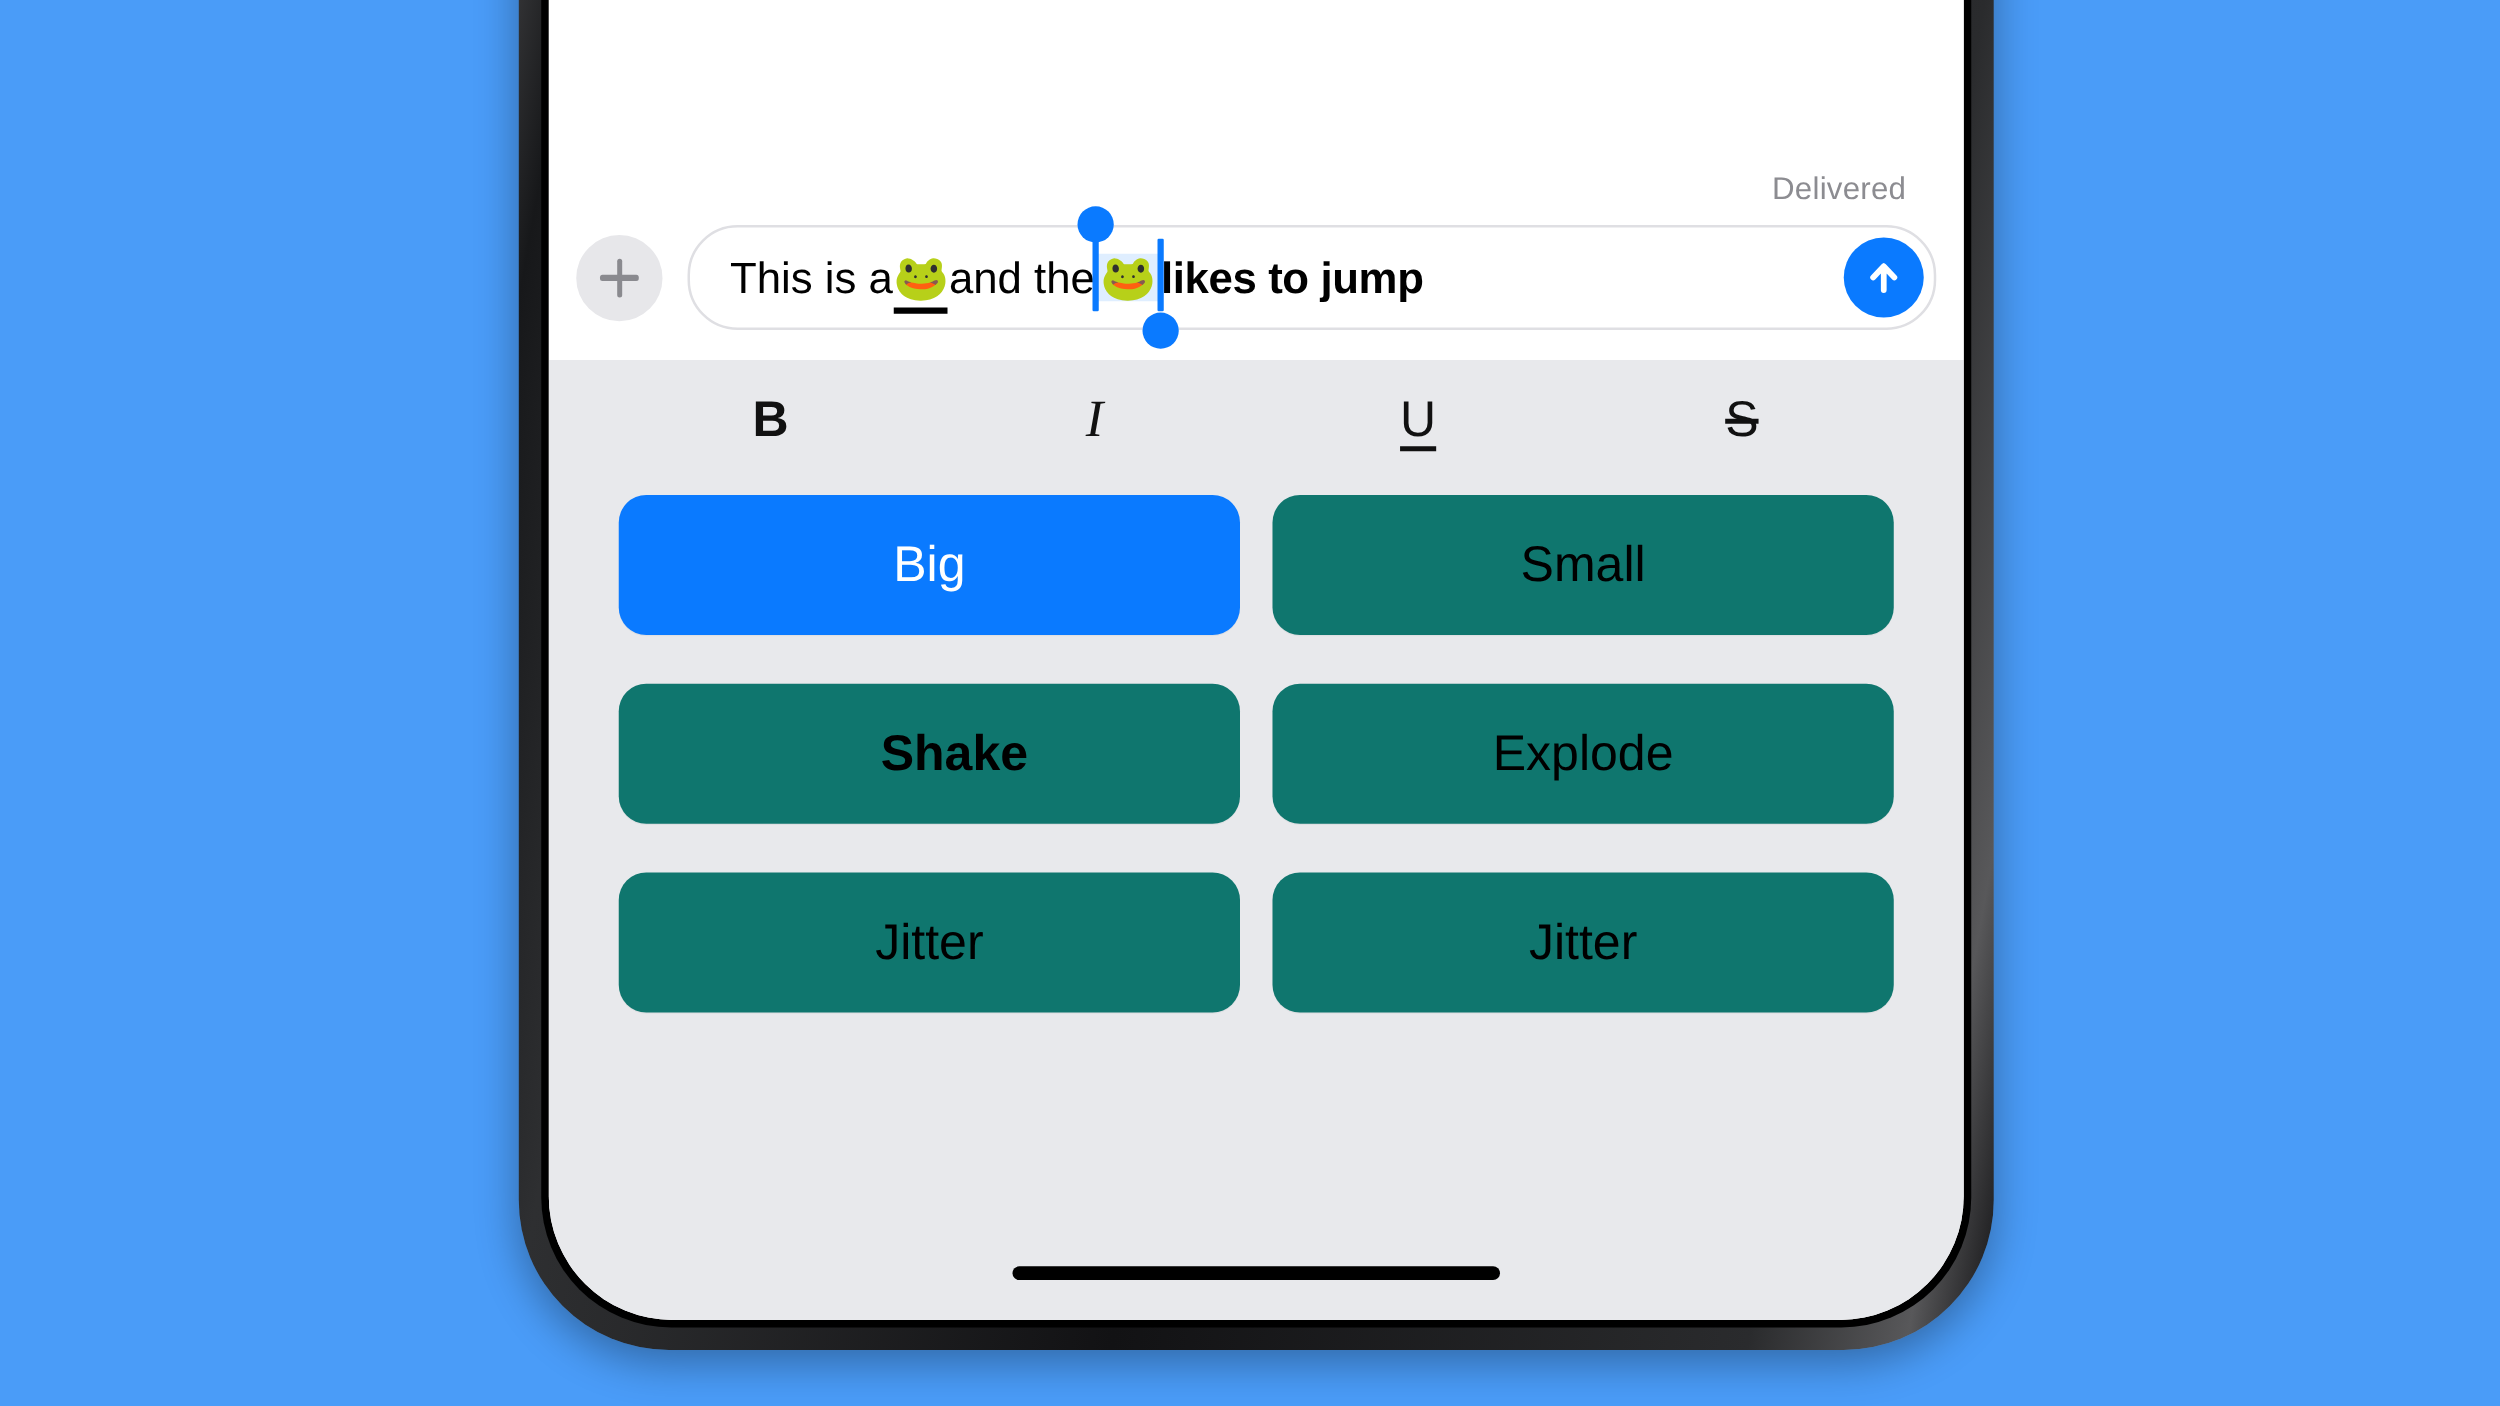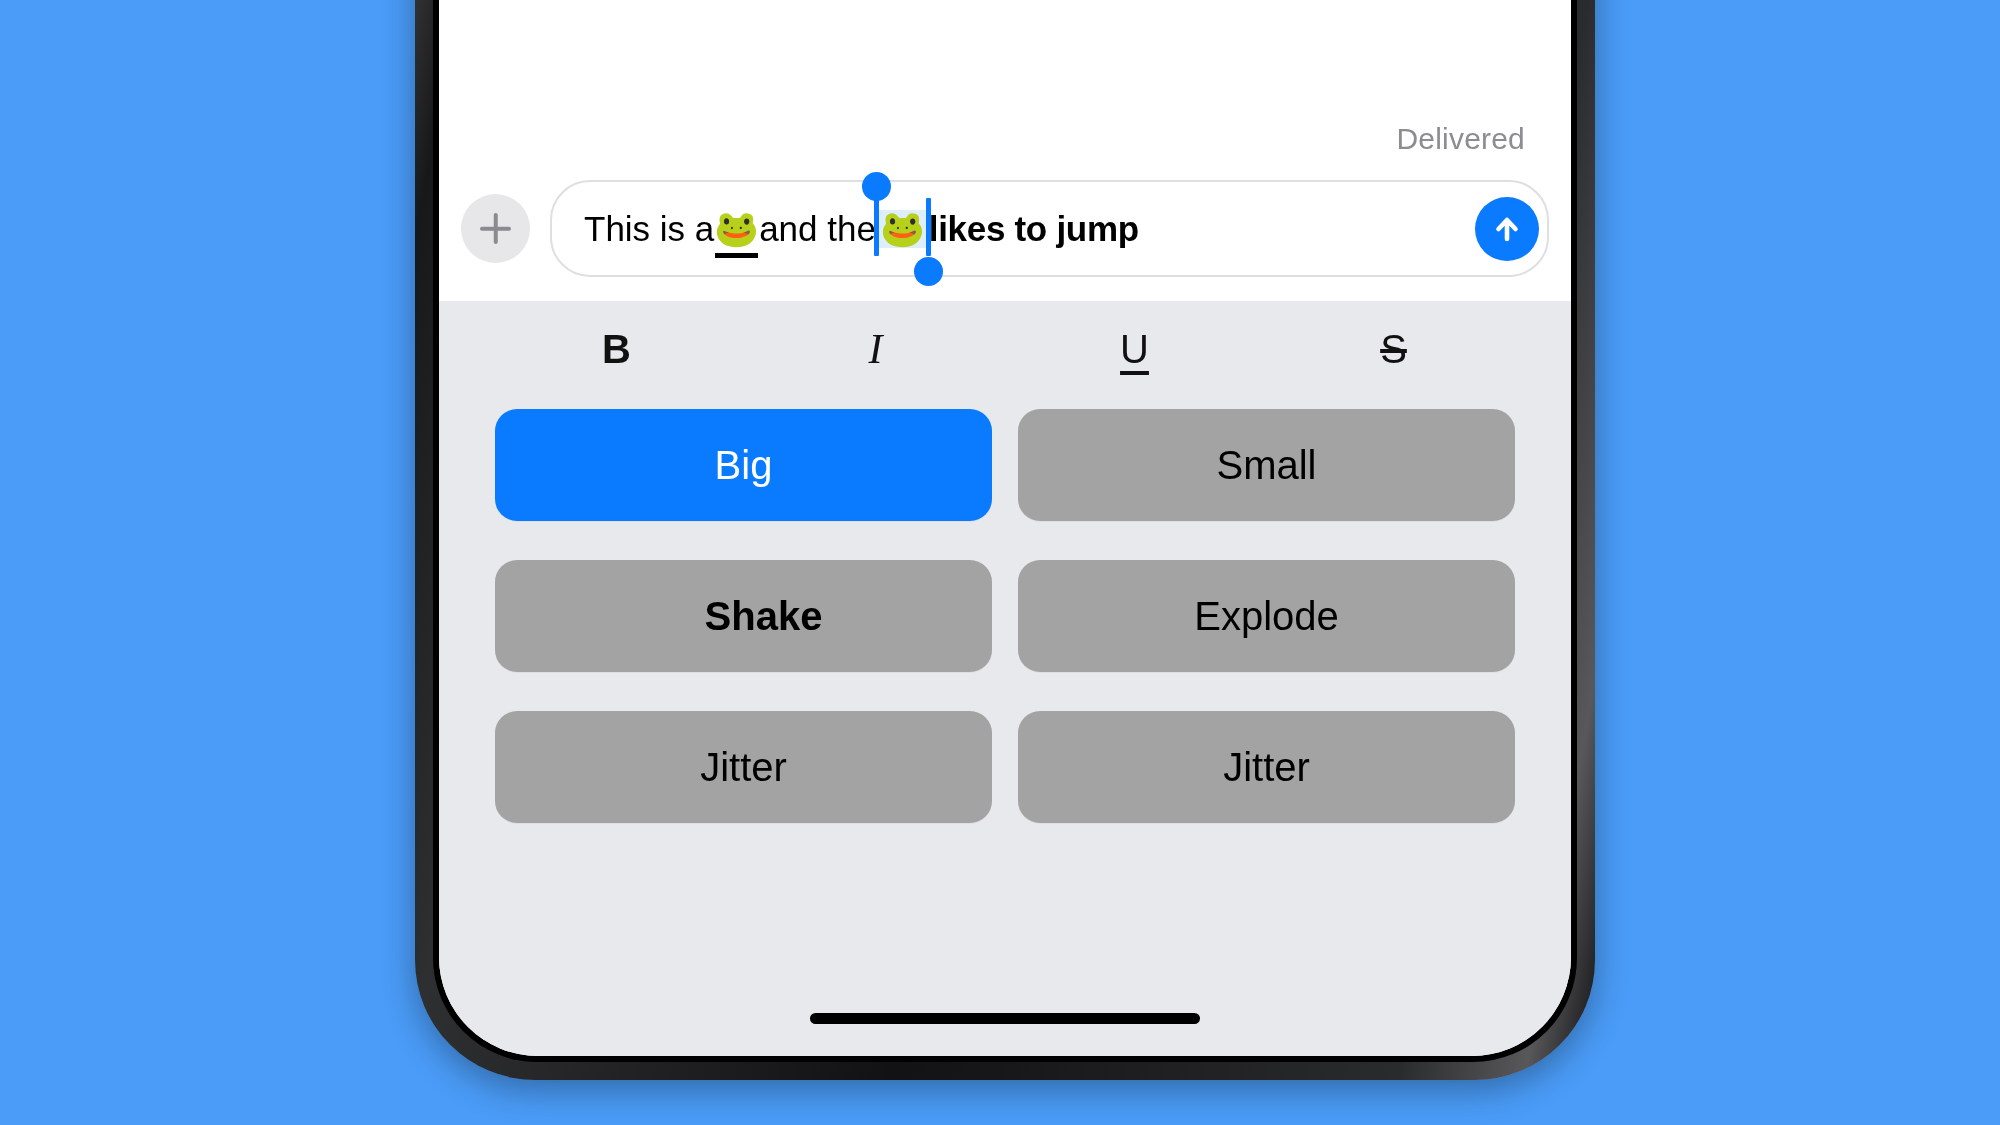--- a/index.html
+++ b/index.html
@@ -53,22 +53,22 @@
   #conversation-area {
     flex: 0 0 auto;
     height: 388px;
     background: #ffffff;
     position: relative;
   }
 
   #delivered-label {
     position: absolute;
     right: 46px;
-    bottom: 16px;
-    font-size: 30px;
+    bottom: 6px;
+    font-size: 25px;
     color: #8c8c91;
     letter-spacing: 0.2px;
     white-space: nowrap;
   }
 
   
   #input-bar {
     flex: 0 0 auto;
     background: #ffffff;
     display: flex;
@@ -99,21 +99,21 @@
     transform: translateY(-50%);
   }
   #attach-button .plus-v {
     top: 19px; bottom: 19px;
     left: 50%; width: 4.5px;
     transform: translateX(-50%);
   }
 
   #message-field {
     flex: 1 1 auto;
-    height: 97px;
+    height: 84px;
     border: 2px solid #dfdfe3;
     border-radius: 40px;
     background: #ffffff;
     display: flex;
     align-items: center;
     padding: 0 8px 0 32px;
     position: relative;
     min-width: 0;
   }
 
@@ -234,21 +234,21 @@
     flex: 0 0 auto;
     display: grid;
     grid-template-columns: 1fr 1fr;
     gap: 39px 26px;
     padding: 12px 22px 0 22px;
   }
 
   .effect-btn {
     height: 112px;
     border-radius: 22px;
-    background: #a3a3a3;
+    background: #0f766e;
     display: flex;
     align-items: center;
     justify-content: center;
     font-size: 40px;
     color: #000;
     box-shadow: 0 1px 0 rgba(0,0,0,0.04);
   }
   .effect-btn.is-active {
     background: #0a7aff;
     color: #ffffff;

